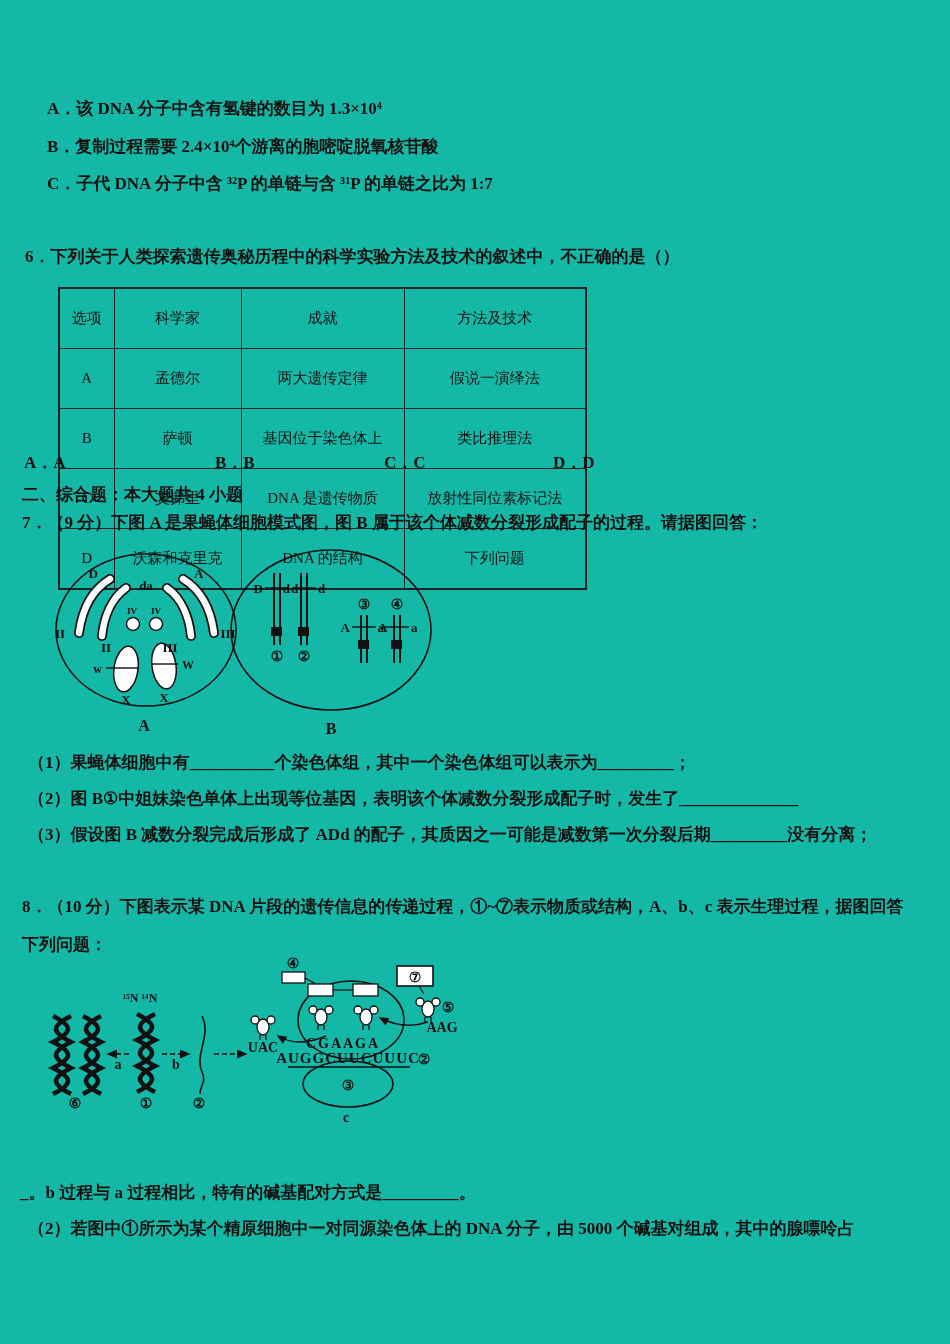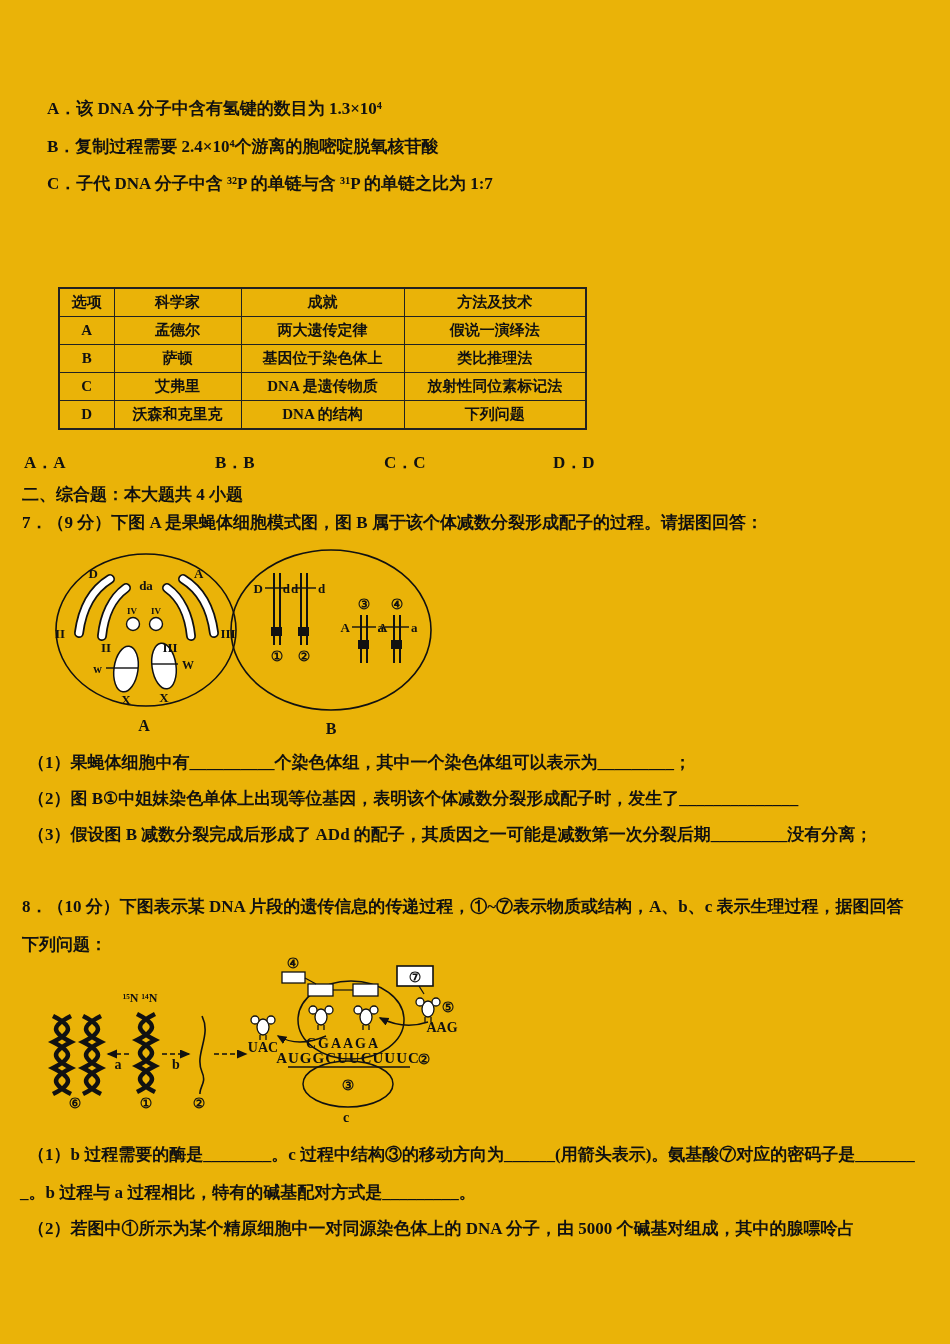--- a/index.html
+++ b/index.html
@@ -1,43 +1,44 @@
 <!DOCTYPE html>
 <html><head>
 <meta charset="utf-8">
 <style>
   html,body{margin:0;padding:0;background:#888;}
   .page{
     position:relative;width:950px;height:1344px;margin:0 auto;
-    background:#eab308;color:#111;
+    background:#14b8a6;color:#111;
     font-family:"Liberation Serif","DejaVu Serif",serif;
     font-weight:bold;font-size:17px;overflow:hidden;
   }
   .ln{position:absolute;white-space:nowrap;line-height:22px;margin:0;}
   .exam-table{
     position:absolute;border-collapse:collapse;table-layout:fixed;
     font-size:15px;font-weight:bold;text-align:center;
   }
   .exam-table td,.exam-table th{
-    border:1px solid #222;height:27px;padding:0 4px;font-weight:bold;
+    border:1px solid #222;height:27px;padding:16px 4px;font-weight:normal;
   }
   .exam-table{border:2px solid #222;}
   .fig{position:absolute;}
   svg text{font-family:"Liberation Serif","DejaVu Serif",serif;font-weight:bold;fill:#111;}
   .answers span{position:absolute;white-space:nowrap;text-align:right;}
 </style>
 </head>
 <body>
 
 <div class="page">
 
   <p class="ln" style="top:98px;left:47px">A．该 DNA 分子中含有氢键的数目为 1.3×10⁴</p>
   <p class="ln" style="top:136px;left:47px">B．复制过程需要 2.4×10⁴个游离的胞嘧啶脱氧核苷酸</p>
   <p class="ln" style="top:173px;left:47px">C．子代 DNA 分子中含 ³²P 的单链与含 ³¹P 的单链之比为 1:7</p>
 
+  <p class="ln" style="top:246px;left:25px">6．下列关于人类探索遗传奥秘历程中的科学实验方法及技术的叙述中，不正确的是（）</p>
 
   <table class="exam-table" style="top:287px;left:58px">
     <colgroup>
         <col style="width:55px">
         <col style="width:127px">
         <col style="width:163px">
         <col style="width:182px">
       </colgroup>
     <tbody>
         <tr>
@@ -229,17 +230,16 @@
 
     <rect x="361" y="10" width="36" height="20" fill="#fff" stroke="#111" stroke-width="1.6"></rect>
     <text x="379" y="26" font-size="14" text-anchor="middle">⑦</text>
     <line x1="383" y1="30" x2="388" y2="38" stroke="#111" stroke-width="1.2"></line>
     <use href="#trna" x="392" y="50"></use>
     <text x="412" y="56" font-size="14" text-anchor="middle">⑤</text>
     <text x="406" y="76" font-size="14" text-anchor="middle">AAG</text>
     <path d="M392,66 Q368,74 344,62" fill="none" stroke="#111" stroke-width="1.4" marker-end="url(#ah)"></path>
   </svg>
 
-  <p class="ln" style="top:1144px;left:28px">（1）b 过程需要的酶是________。c 过程中结构③的移动方向为______(用箭头表示)。氨基酸⑦对应的密码子是_______</p>
   <p class="ln" style="top:1182px;left:20px">_。b 过程与 a 过程相比，特有的碱基配对方式是_________。</p>
   <p class="ln" style="top:1218px;left:28px">（2）若图中①所示为某个精原细胞中一对同源染色体上的 DNA 分子，由 5000 个碱基对组成，其中的腺嘌呤占</p>
 
 </div>
 
 </body></html>

